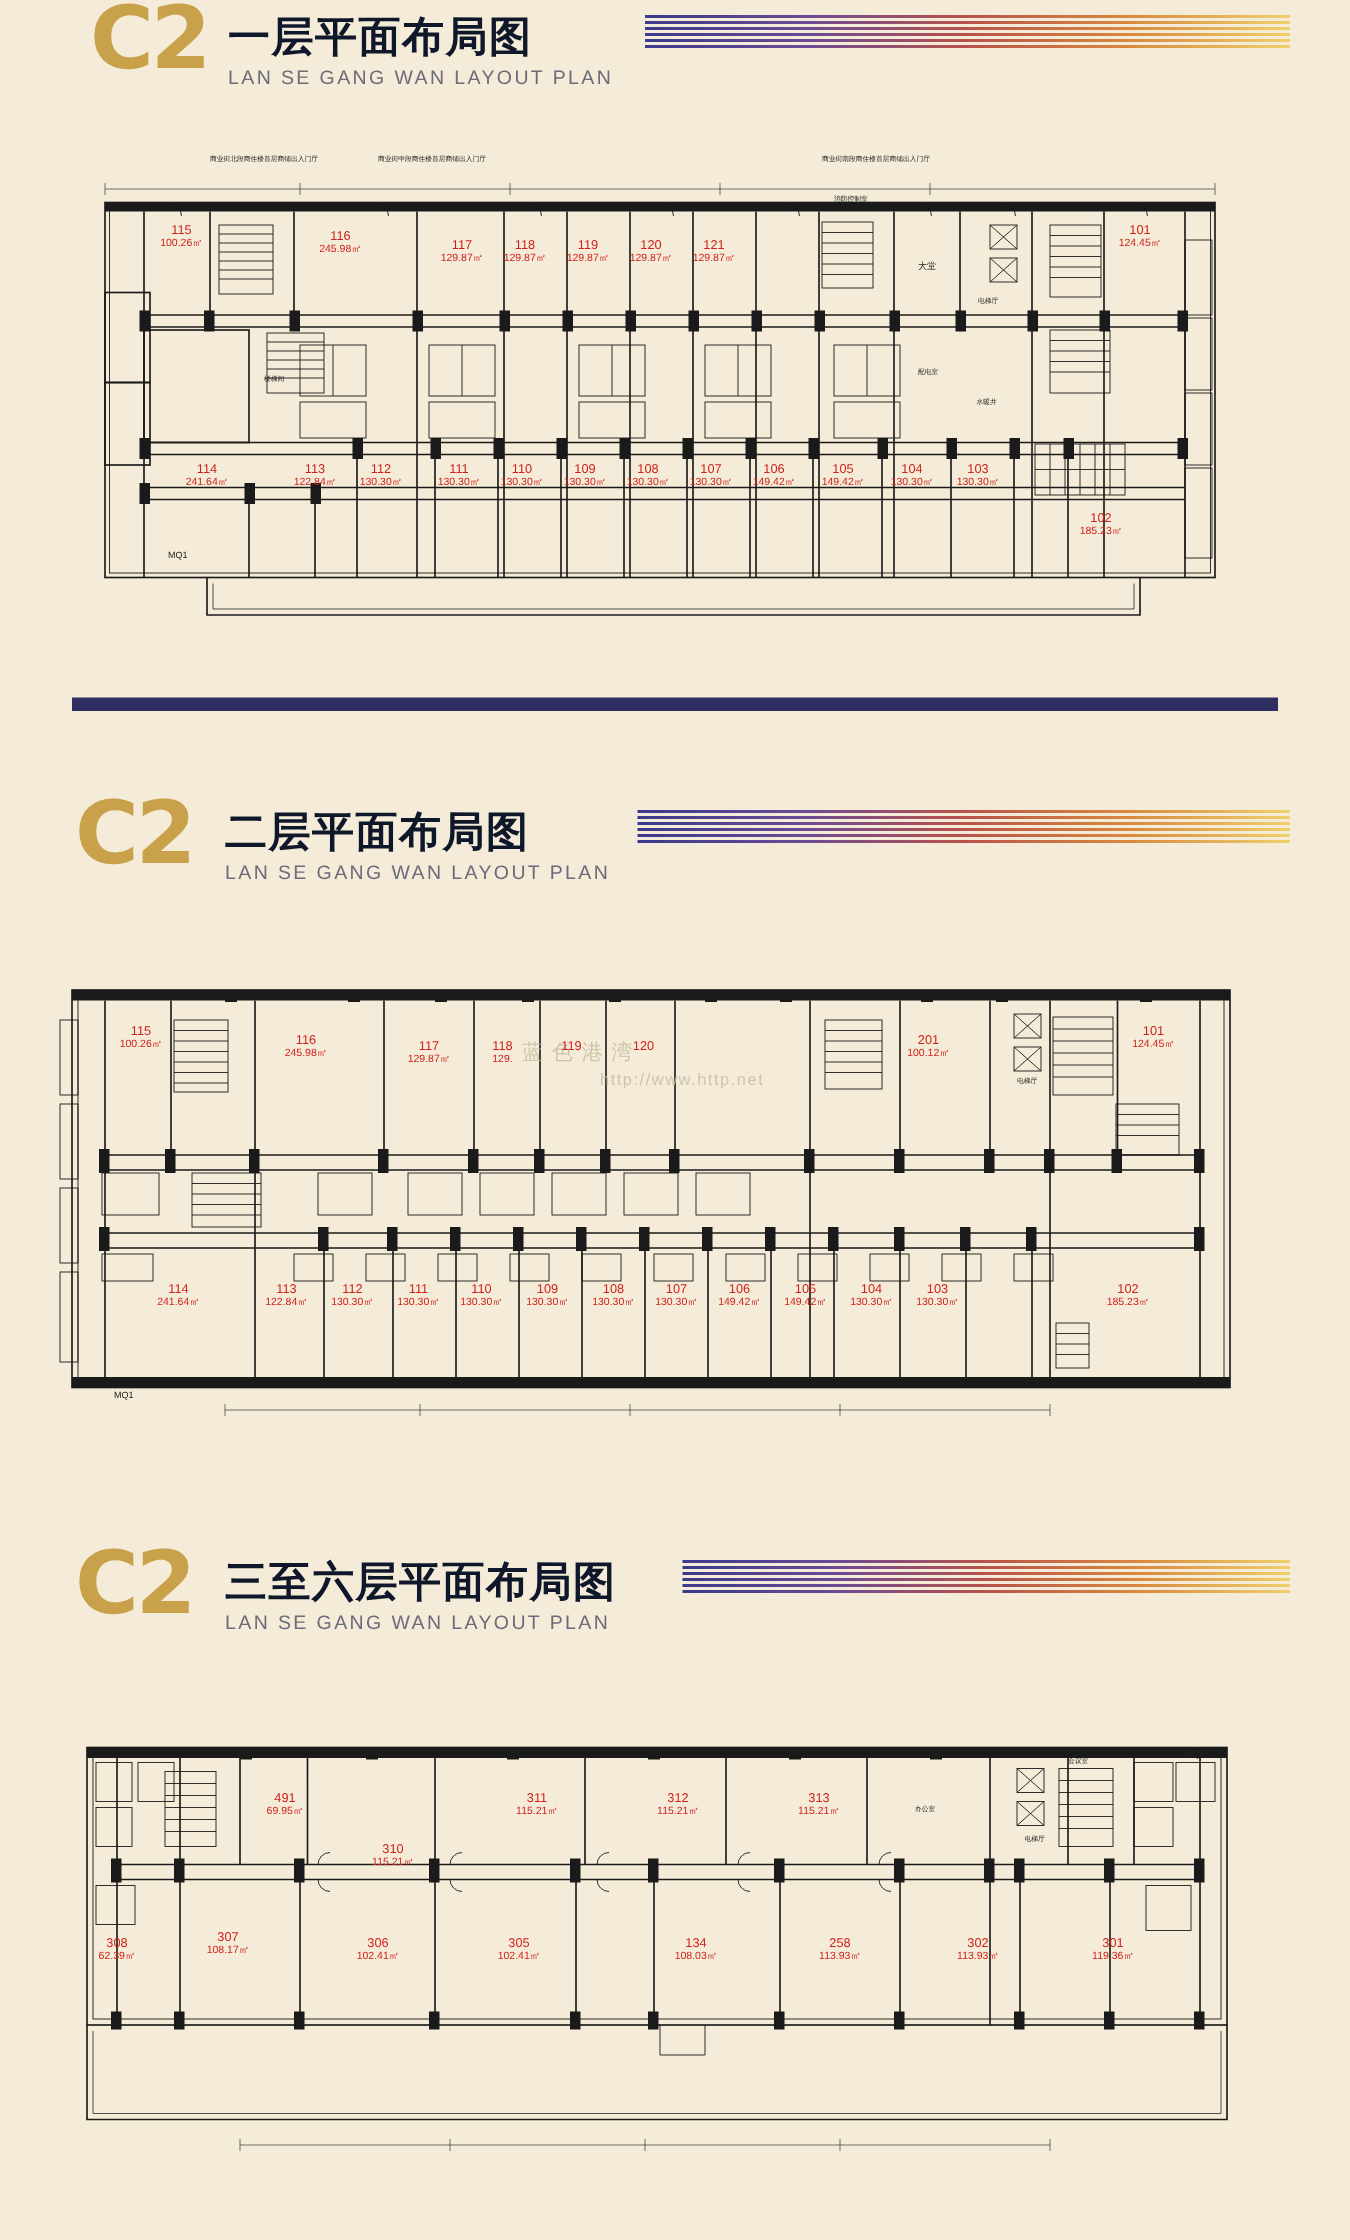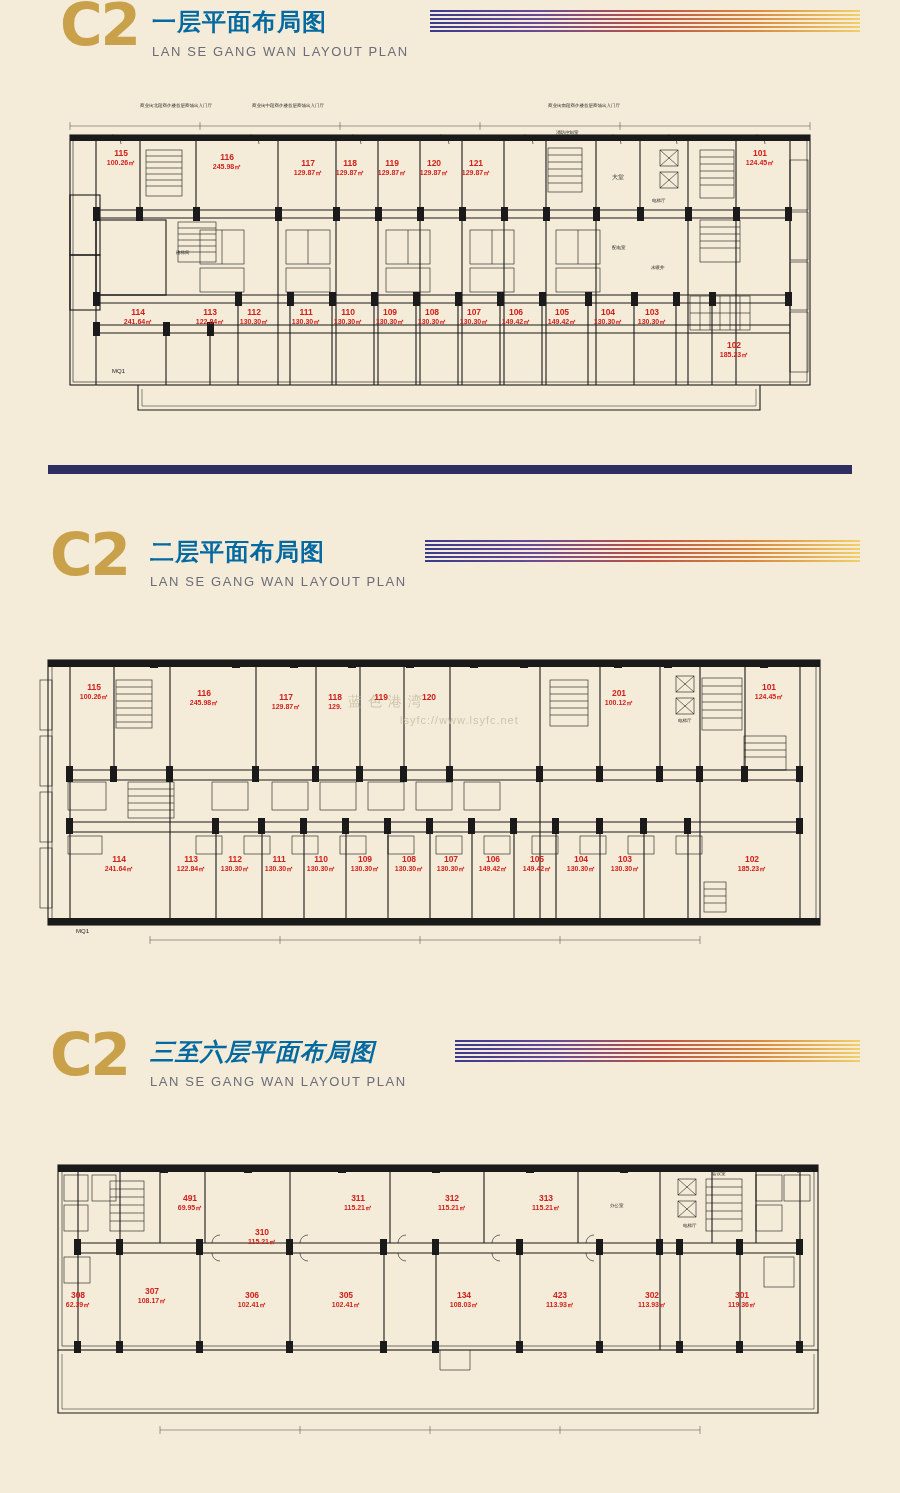--- a/index.html
+++ b/index.html
@@ -15,21 +15,21 @@
   .hdr{position:relative;height:78px;margin-left:60px;margin-right:40px;}
   .hdr .c2{
     position:absolute;left:0;top:-4px;
     font-size:58px;font-weight:bold;letter-spacing:-2px;
     color:#c9a14a;
     font-family:"DejaVu Sans", sans-serif;
     line-height:1;
   }
   .hdr .cn{
     position:absolute;left:92px;top:6px;
-    font-size:24px;font-weight:bold;color:#0369a1;
+    font-size:28px;font-weight:bold;color:#0f172a;
     letter-spacing:1px;
   }
   .hdr .en{
     position:absolute;left:92px;top:44px;
     font-size:13px;color:#6b6b7a;letter-spacing:1.6px;
   }
   .stripes{
     position:absolute;top:10px;height:26px;right:0;
   }
   .stripes i{
@@ -43,21 +43,21 @@
   .stripes i:nth-child(5){background:linear-gradient(to right,#3a3a8c,#6a4a96,#b9524a,#d8893f,#efd06a);}
   .stripes i:nth-child(6){background:linear-gradient(to right,#3a3a8c,#6a4a96,#b9524a,#d8893f,#efd06a);}
   .divider{
     position:absolute;left:48px;right:48px;height:9px;background:#2e2e63;
   }
   
   .plan{position:relative;background:#f4ecd8;}
   .plan svg{display:block;}
   .unit{
     position:absolute;text-align:center;color:#d0211c;
-    font-size:8px;line-height:1.25;font-weight:bold;
+    font-size:8px;line-height:1.25;font-weight:normal;
     white-space:nowrap;
   }
   .unit .num{font-size:8.5px;display:block;}
   .unit .area{font-size:7px;display:block;}
   .tinytxt{position:absolute;color:#222;font-size:4.5px;white-space:nowrap;}
   .wm{
     position:absolute;color:#c8bda4;font-size:11px;letter-spacing:1px;
     opacity:.85;
   }
 </style>
@@ -541,21 +541,21 @@
           <line x1="150" y1="296" x2="150" y2="304"></line>
             <line x1="280" y1="296" x2="280" y2="304"></line>
           <line x1="420" y1="296" x2="420" y2="304"></line>
             <line x1="560" y1="296" x2="560" y2="304"></line>
           <line x1="700" y1="296" x2="700" y2="304"></line>
         </g>
       </g>
     </svg>
 
     <div class="wm" style="left:348px;top:53px;font-size:14px;">蓝 色 港 湾</div>
-    <div class="wm" style="left:400px;top:74px;font-size:11px;">lsyfc://www.lsyfc.net</div>
+    <div class="wm" style="left:400px;top:74px;font-size:11px;">http://www.http.net</div>
 
     <div class="tinytxt" style="left:678px;top:78px;">电梯厅</div>
     <div class="tinytxt" style="left:76px;top:288px;font-size:6px;">MQ1</div>
 
     <div class="unit" style="left:74px;top:42px;width:40px;">
       <span class="num">115</span>
       <span class="area">100.26㎡</span>
     </div>
     <div class="unit" style="left:184px;top:48px;width:40px;">
       <span class="num">116</span>
@@ -638,21 +638,21 @@
       <span class="num">102</span>
       <span class="area">185.23㎡</span>
     </div>
   </div>
 </div>
 
 <div class="section" style="position:absolute;left:0;top:1030px;width:900px;height:463px;">
 
   <div class="hdr" style="margin-left:50px;">
     <div class="c2">C2</div>
-    <div class="cn" style="left:100px;font-style:italic;">三至六层平面布局图</div>
+    <div class="cn" style="left:100px;">三至六层平面布局图</div>
     <div class="en" style="left:100px;">LAN SE GANG WAN LAYOUT  PLAN</div>
     <div class="stripes" style="left:405px;">
       <i></i>
         <i></i>
         <i></i>
         <i></i>
         <i></i>
         <i></i>
     </div>
   </div>
@@ -820,21 +820,21 @@
     </div>
     <div class="unit" style="left:322px;top:145px;width:48px;">
       <span class="num">305</span>
       <span class="area">102.41㎡</span>
     </div>
     <div class="unit" style="left:440px;top:145px;width:48px;">
       <span class="num">134</span>
       <span class="area">108.03㎡</span>
     </div>
     <div class="unit" style="left:536px;top:145px;width:48px;">
-      <span class="num">423</span>
+      <span class="num">258</span>
       <span class="area">113.93㎡</span>
     </div>
     <div class="unit" style="left:628px;top:145px;width:48px;">
       <span class="num">302</span>
       <span class="area">113.93㎡</span>
     </div>
     <div class="unit" style="left:718px;top:145px;width:48px;">
       <span class="num">301</span>
       <span class="area">119.36㎡</span>
     </div>

